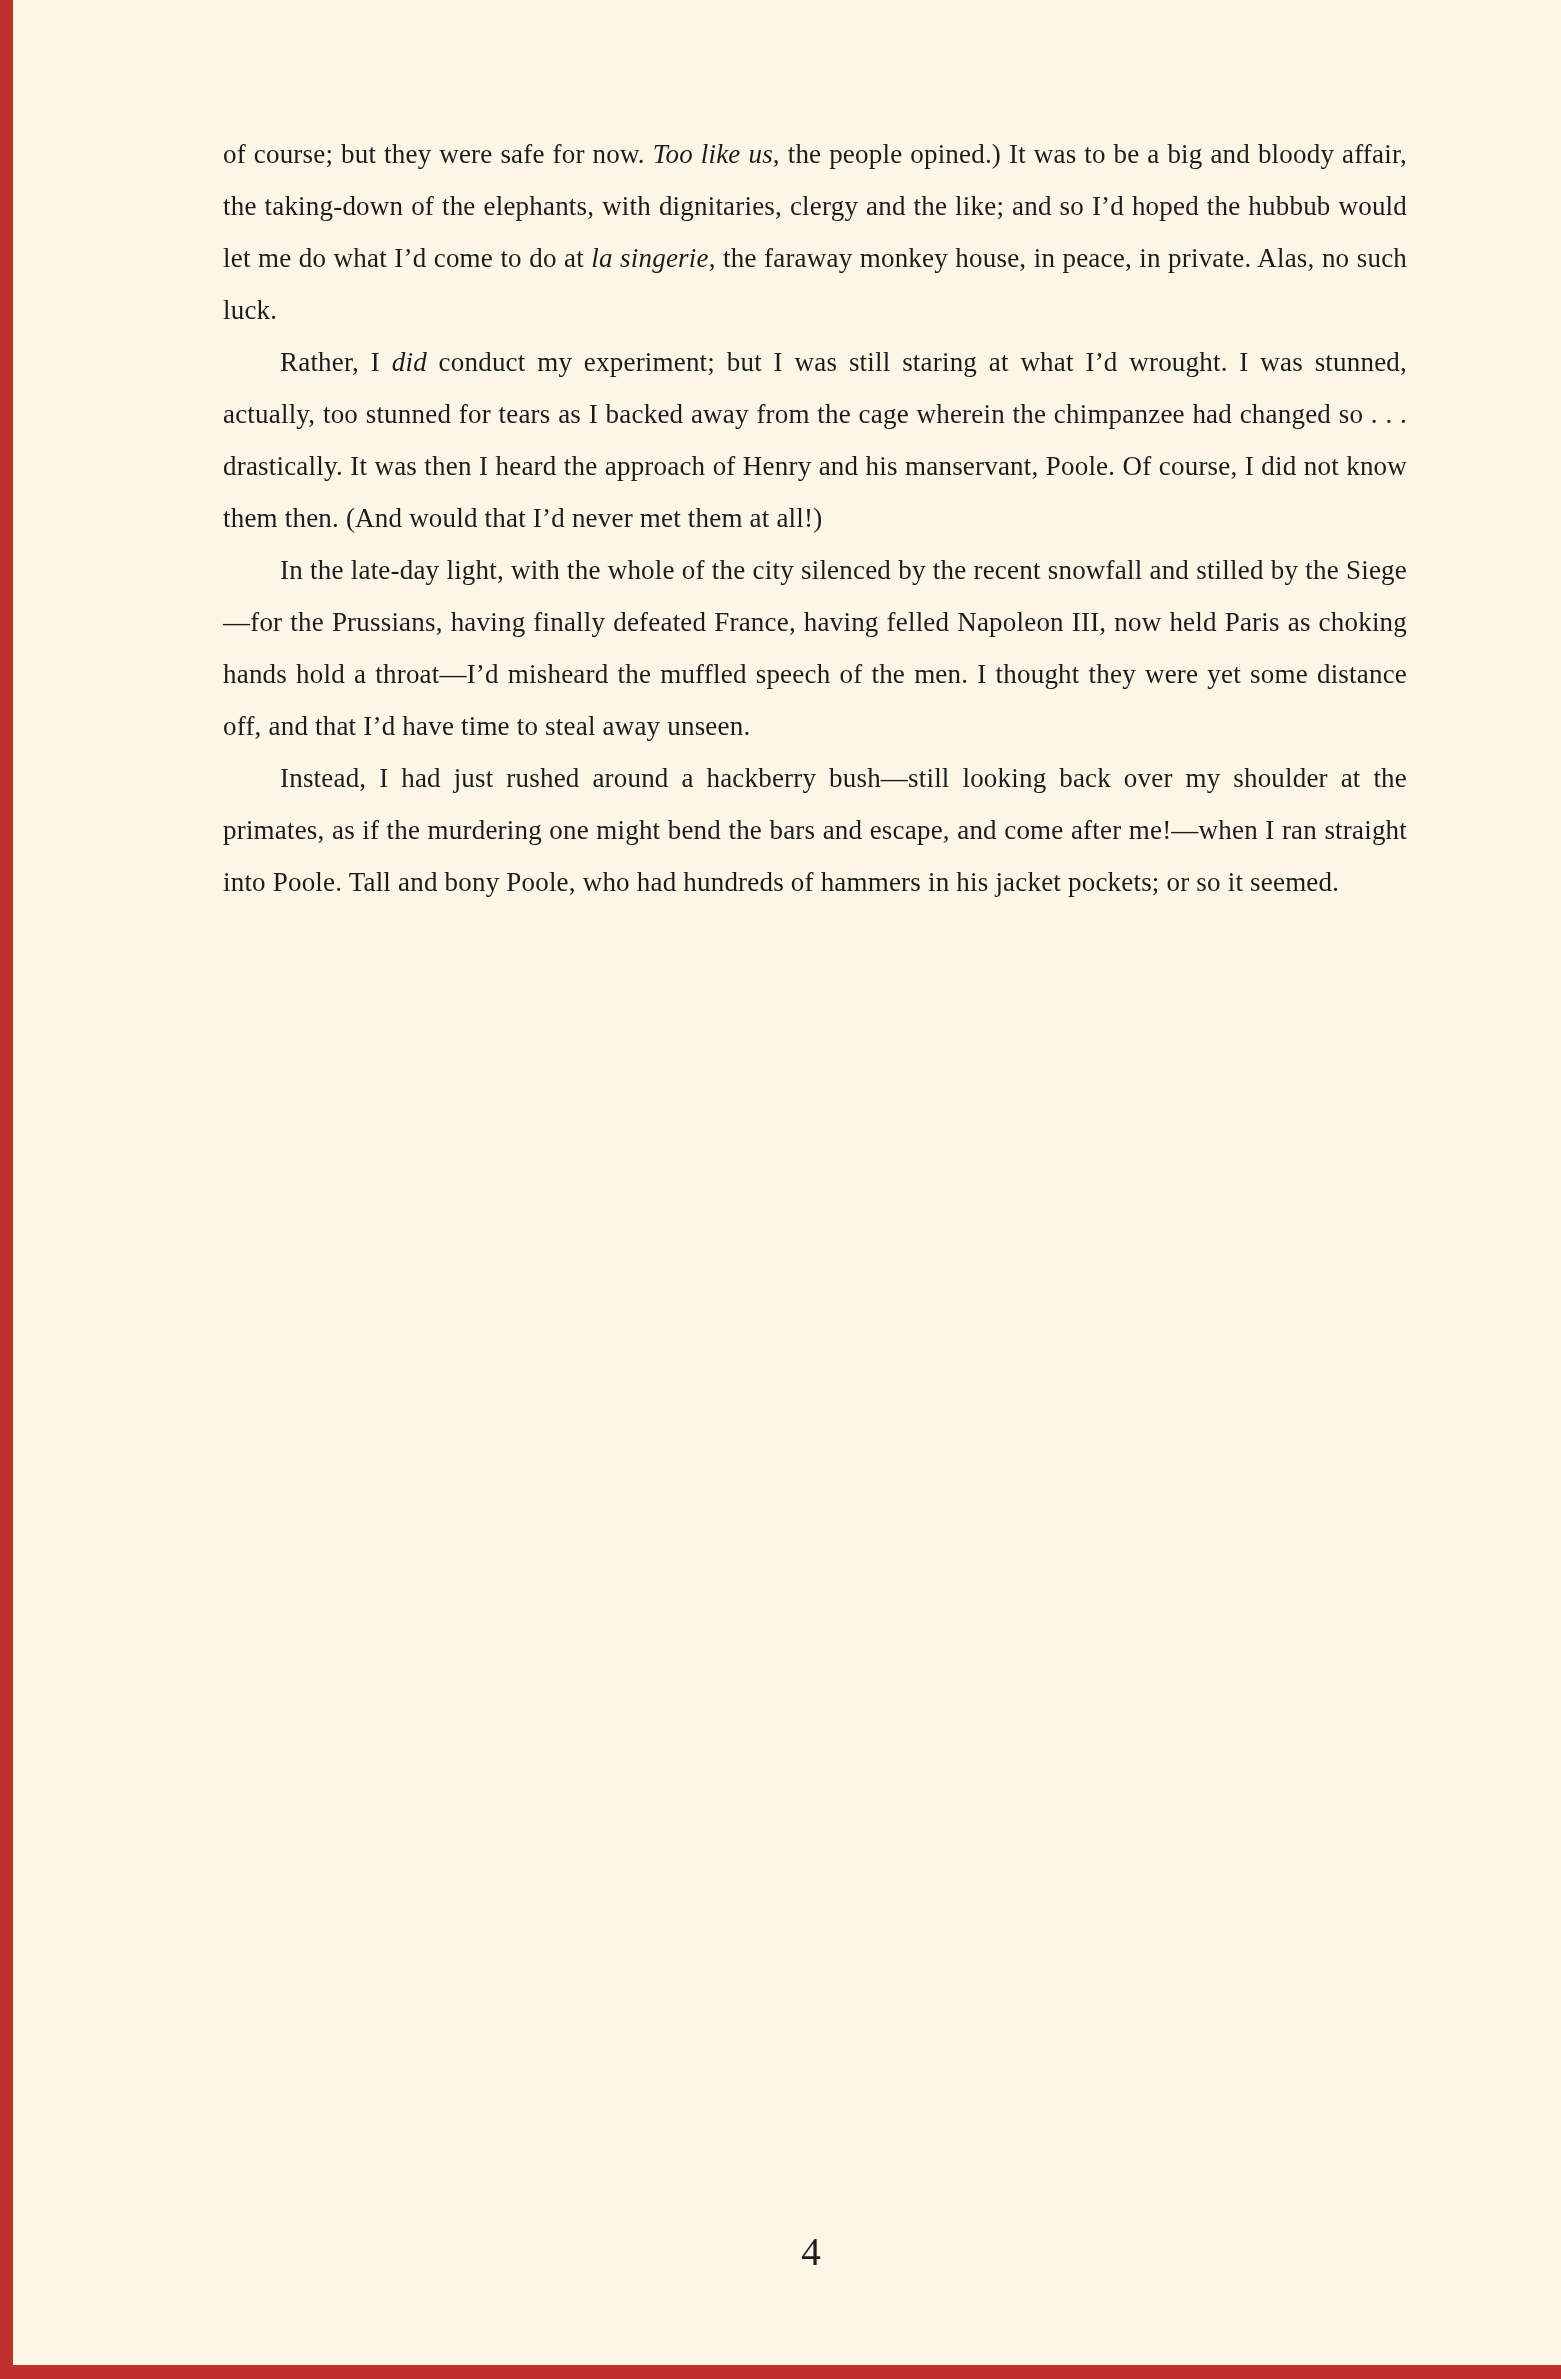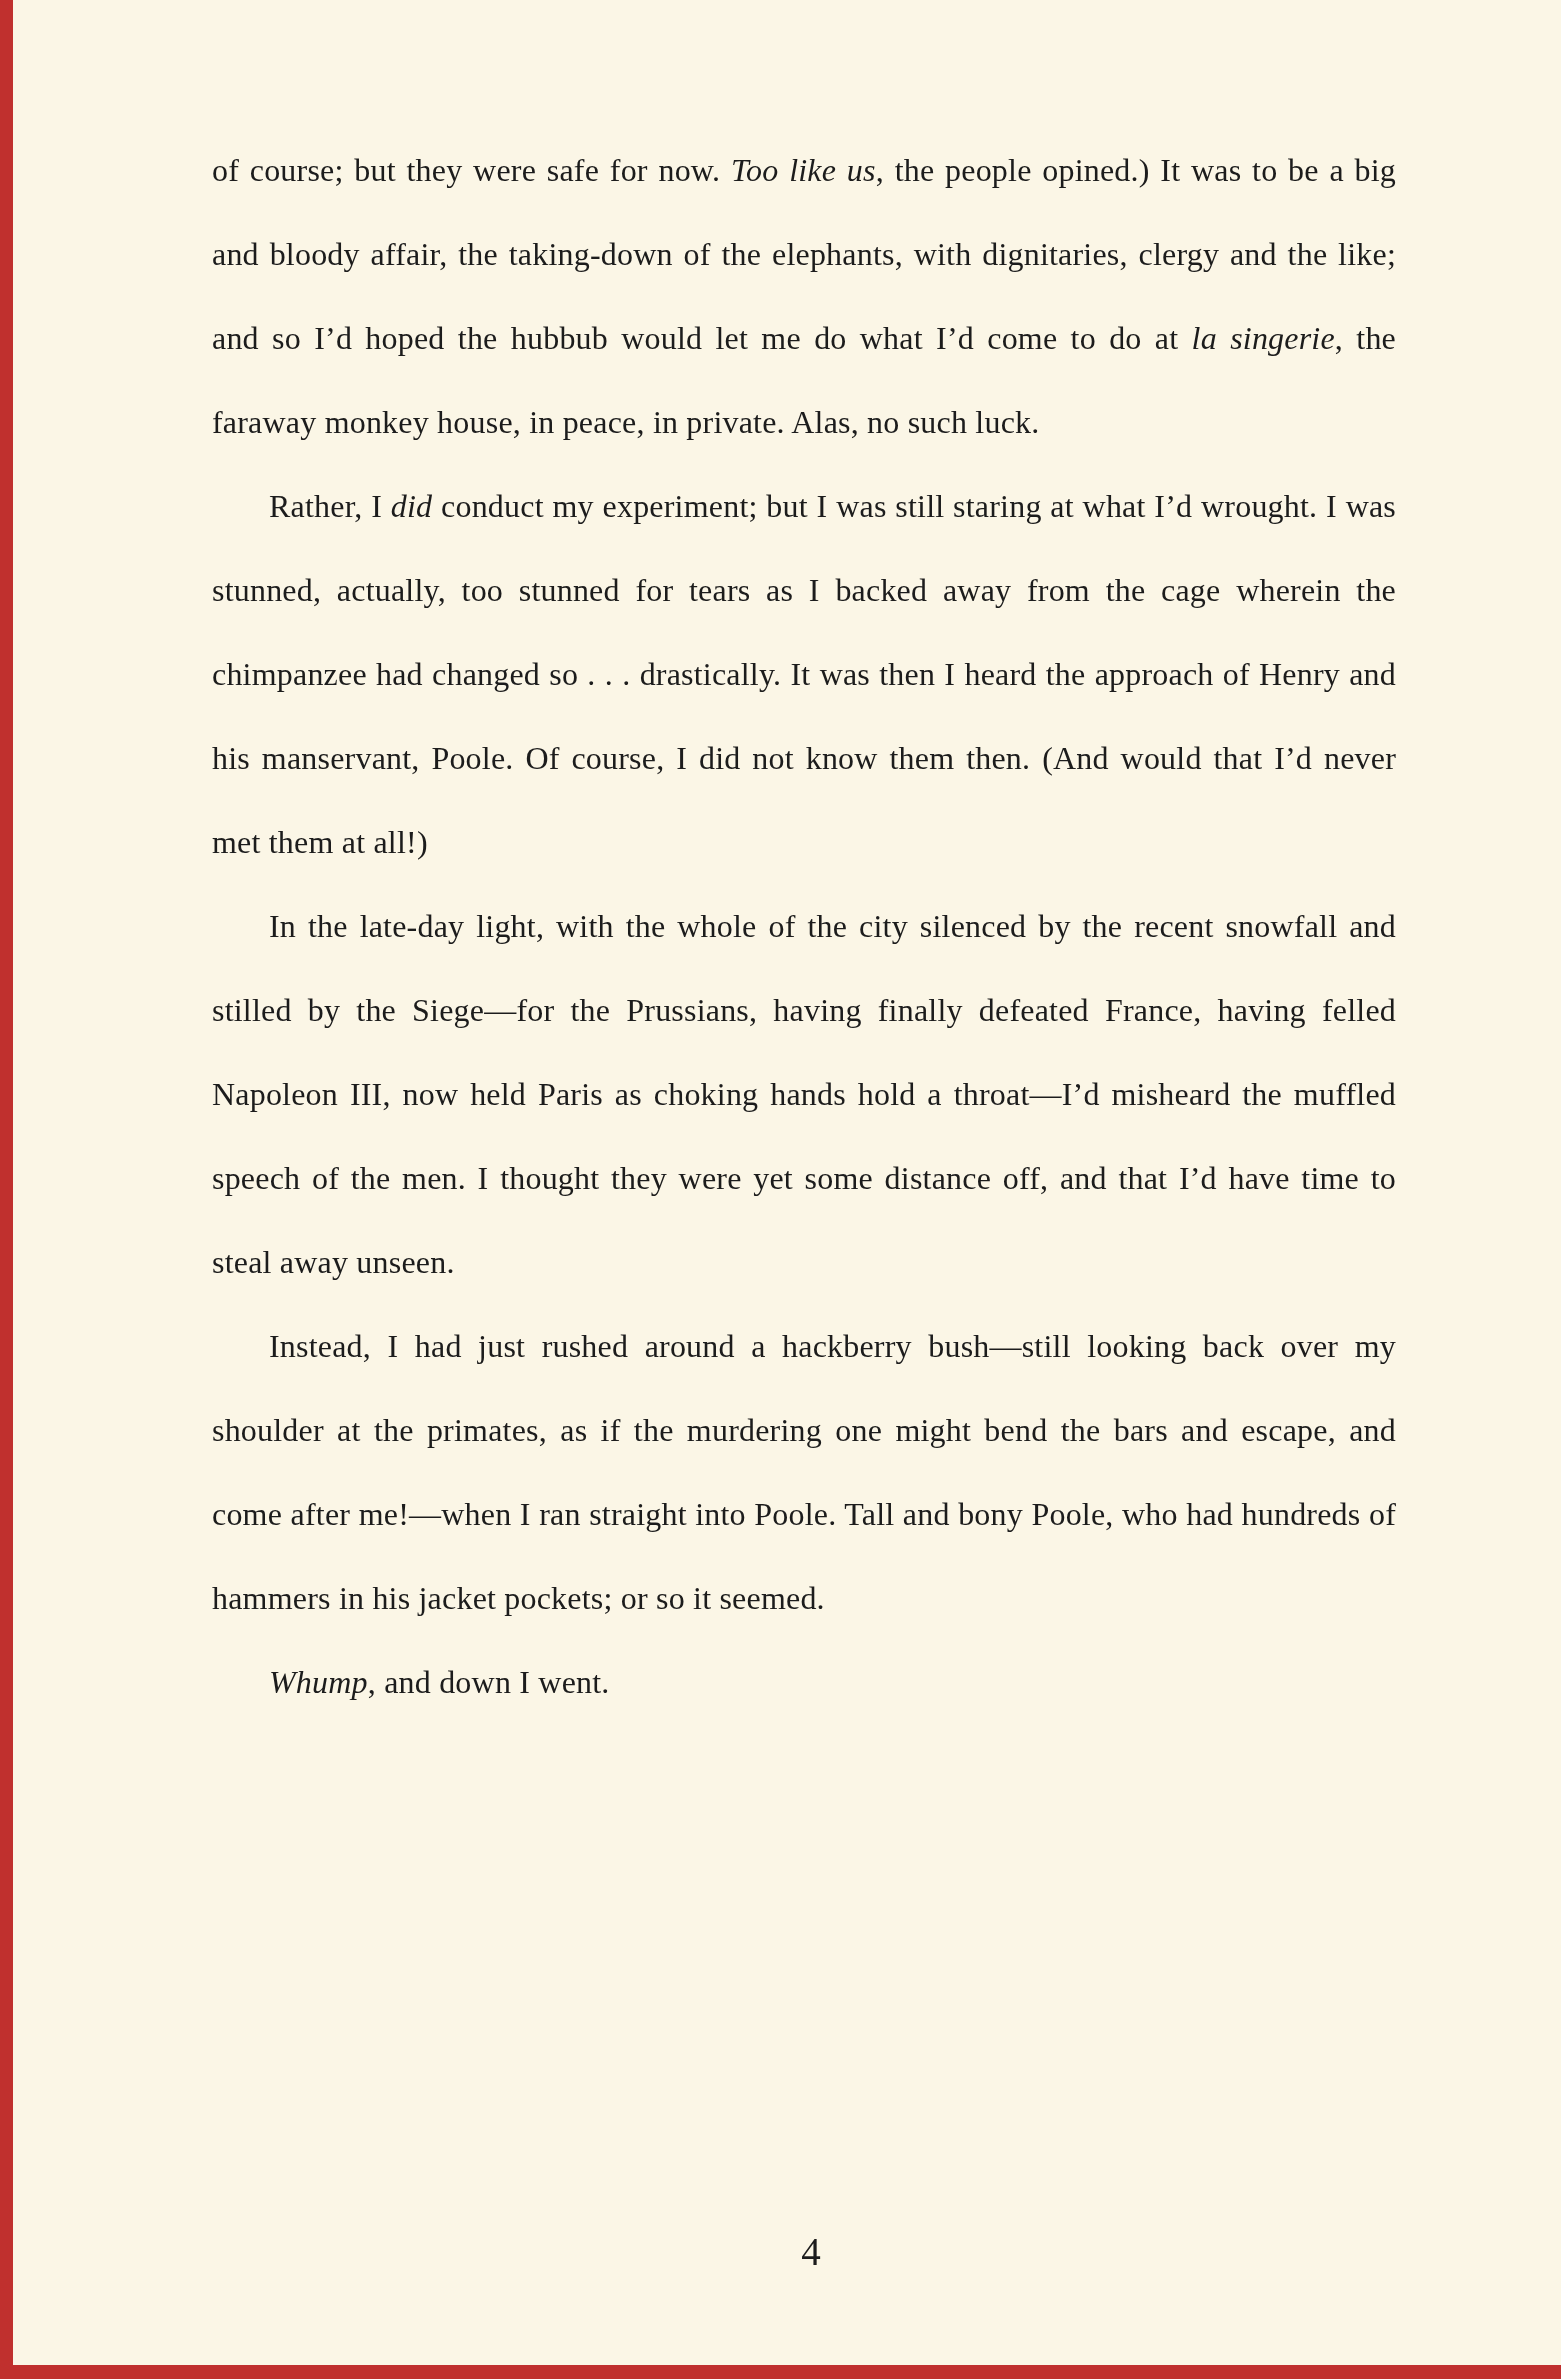--- a/index.html
+++ b/index.html
@@ -41,25 +41,25 @@
   .page {
     position: absolute;
     left: 0;
     top: 0;
     width: 100%;
     height: 100%;
     z-index: 1;
   }
   .text-block {
     position: absolute;
-    left: 212px;
+    left: 223px;
     top: 128px;
     width: 1184px;
-    font-size: 32px;
-    line-height: 84px;
+    font-size: 27px;
+    line-height: 52px;
     text-align: justify;
     letter-spacing: 0.2px;
     hyphens: none;
   }
   .text-block p {
     margin: 0;
     padding: 0;
   }
   .text-block p.indent {
     text-indent: 57px;
@@ -82,17 +82,16 @@
 
 <div class="cover-edge-left"></div>
 <div class="cover-edge-bottom"></div>
 
 <main class="page">
   <div class="text-block" id="text-block">
       <p><span>of course; but they were safe for now. </span><span class="italic">Too like us</span><span>, the people opined.) It was to be a big and bloody affair, the taking-down of the elephants, with dignitaries, clergy and the like; and so I’d hoped the hubbub would let me do what I’d come to do at </span><span class="italic">la singerie</span><span>, the faraway monkey house, in peace, in private. Alas, no such luck.</span></p>
       <p class="indent"><span>Rather, I </span><span class="italic">did</span><span> conduct my experiment; but I was still staring at what I’d wrought. I was stunned, actually, too stunned for tears as I backed away from the cage wherein the chimpanzee had changed so . . . drastically. It was then I heard the approach of Henry and his manservant, Poole. Of course, I did not know them then. (And would that I’d never met them at all!)</span></p>
       <p class="indent"><span>In the late-day light, with the whole of the city silenced by the recent snowfall and stilled by the Siege—for the Prussians, having finally defeated France, having felled Napoleon III, now held Paris as choking hands hold a throat—I’d misheard the muffled speech of the men. I thought they were yet some distance off, and that I’d have time to steal away unseen.</span></p>
       <p class="indent"><span>Instead, I had just rushed around a hackberry bush—still looking back over my shoulder at the primates, as if the murdering one might bend the bars and escape, and come after me!—when I ran straight into Poole. Tall and bony Poole, who had hundreds of hammers in his jacket pockets; or so it seemed.</span></p>
-      <p class="indent"><span class="italic">Whump</span><span>, and down I went.</span></p>
     </div>
   <div class="page-number">4</div>
 </main>
 
 
 </body></html>

